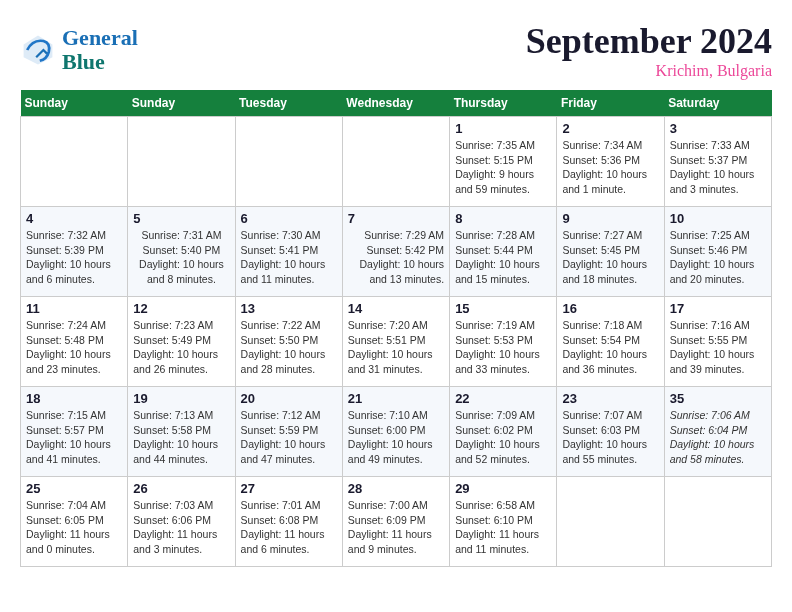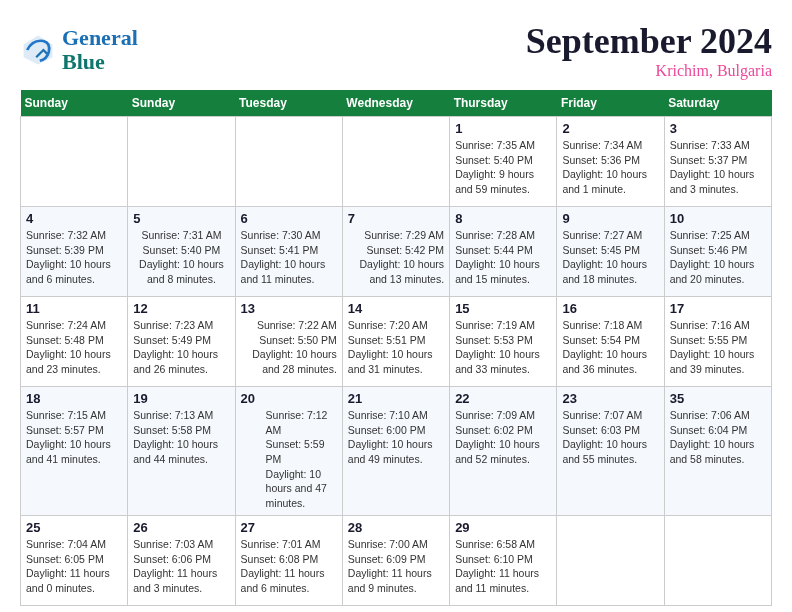--- a/index.html
+++ b/index.html
@@ -127,21 +127,21 @@
   </thead>
   <tbody id="calendar-body">
   <tr>
         <td class="empty-cell"></td>
         <td class="empty-cell"></td>
         <td class="empty-cell"></td>
         <td class="empty-cell"></td>
         <td>
           <div class="day-number">1</div>
           <div class="day-info" style="white-space: pre-line;">Sunrise: 7:35 AM
-Sunset: 5:40 PM
+Sunset: 5:15 PM
 Daylight: 9 hours and 59 minutes.</div>
         </td>
         <td>
           <div class="day-number">2</div>
           <div class="day-info" style="white-space: pre-line;">Sunrise: 7:34 AM
 Sunset: 5:36 PM
 Daylight: 10 hours and 1 minute.</div>
         </td>
         <td>
           <div class="day-number">3</div>
@@ -202,21 +202,21 @@
 Daylight: 10 hours and 23 minutes.</div>
         </td>
         <td>
           <div class="day-number">12</div>
           <div class="day-info" style="white-space: pre-line;">Sunrise: 7:23 AM
 Sunset: 5:49 PM
 Daylight: 10 hours and 26 minutes.</div>
         </td>
         <td>
           <div class="day-number">13</div>
-          <div class="day-info" style="white-space: pre-line; text-align: right;">Sunrise: 7:22 AM
+          <div class="day-info" style="white-space: pre-line;">Sunrise: 7:22 AM
 Sunset: 5:50 PM
 Daylight: 10 hours and 28 minutes.</div>
         </td>
         <td>
           <div class="day-number">14</div>
           <div class="day-info" style="white-space: pre-line;">Sunrise: 7:20 AM
 Sunset: 5:51 PM
 Daylight: 10 hours and 31 minutes.</div>
         </td>
         <td>
@@ -246,21 +246,21 @@
 Daylight: 10 hours and 41 minutes.</div>
         </td>
         <td>
           <div class="day-number">19</div>
           <div class="day-info" style="white-space: pre-line;">Sunrise: 7:13 AM
 Sunset: 5:58 PM
 Daylight: 10 hours and 44 minutes.</div>
         </td>
         <td>
           <div class="day-number">20</div>
-          <div class="day-info" style="white-space: pre-line; margin-left: 25px;">Sunrise: 7:12 AM
+          <div class="day-info" style="white-space: pre-line;">Sunrise: 7:12 AM
 Sunset: 5:59 PM
 Daylight: 10 hours and 47 minutes.</div>
         </td>
         <td>
           <div class="day-number">21</div>
           <div class="day-info" style="white-space: pre-line;">Sunrise: 7:10 AM
 Sunset: 6:00 PM
 Daylight: 10 hours and 49 minutes.</div>
         </td>
         <td>
@@ -270,21 +270,21 @@
 Daylight: 10 hours and 52 minutes.</div>
         </td>
         <td>
           <div class="day-number">23</div>
           <div class="day-info" style="white-space: pre-line;">Sunrise: 7:07 AM
 Sunset: 6:03 PM
 Daylight: 10 hours and 55 minutes.</div>
         </td>
         <td>
           <div class="day-number">35</div>
-          <div class="day-info" style="white-space: pre-line;">Sunrise: 7:06 AM
+          <div class="day-info" style="white-space: pre-line; font-style: italic;">Sunrise: 7:06 AM
 Sunset: 6:04 PM
 Daylight: 10 hours and 58 minutes.</div>
         </td>
       </tr>
       <tr>
         <td>
           <div class="day-number">25</div>
           <div class="day-info" style="white-space: pre-line;">Sunrise: 7:04 AM
 Sunset: 6:05 PM
 Daylight: 11 hours and 0 minutes.</div>

